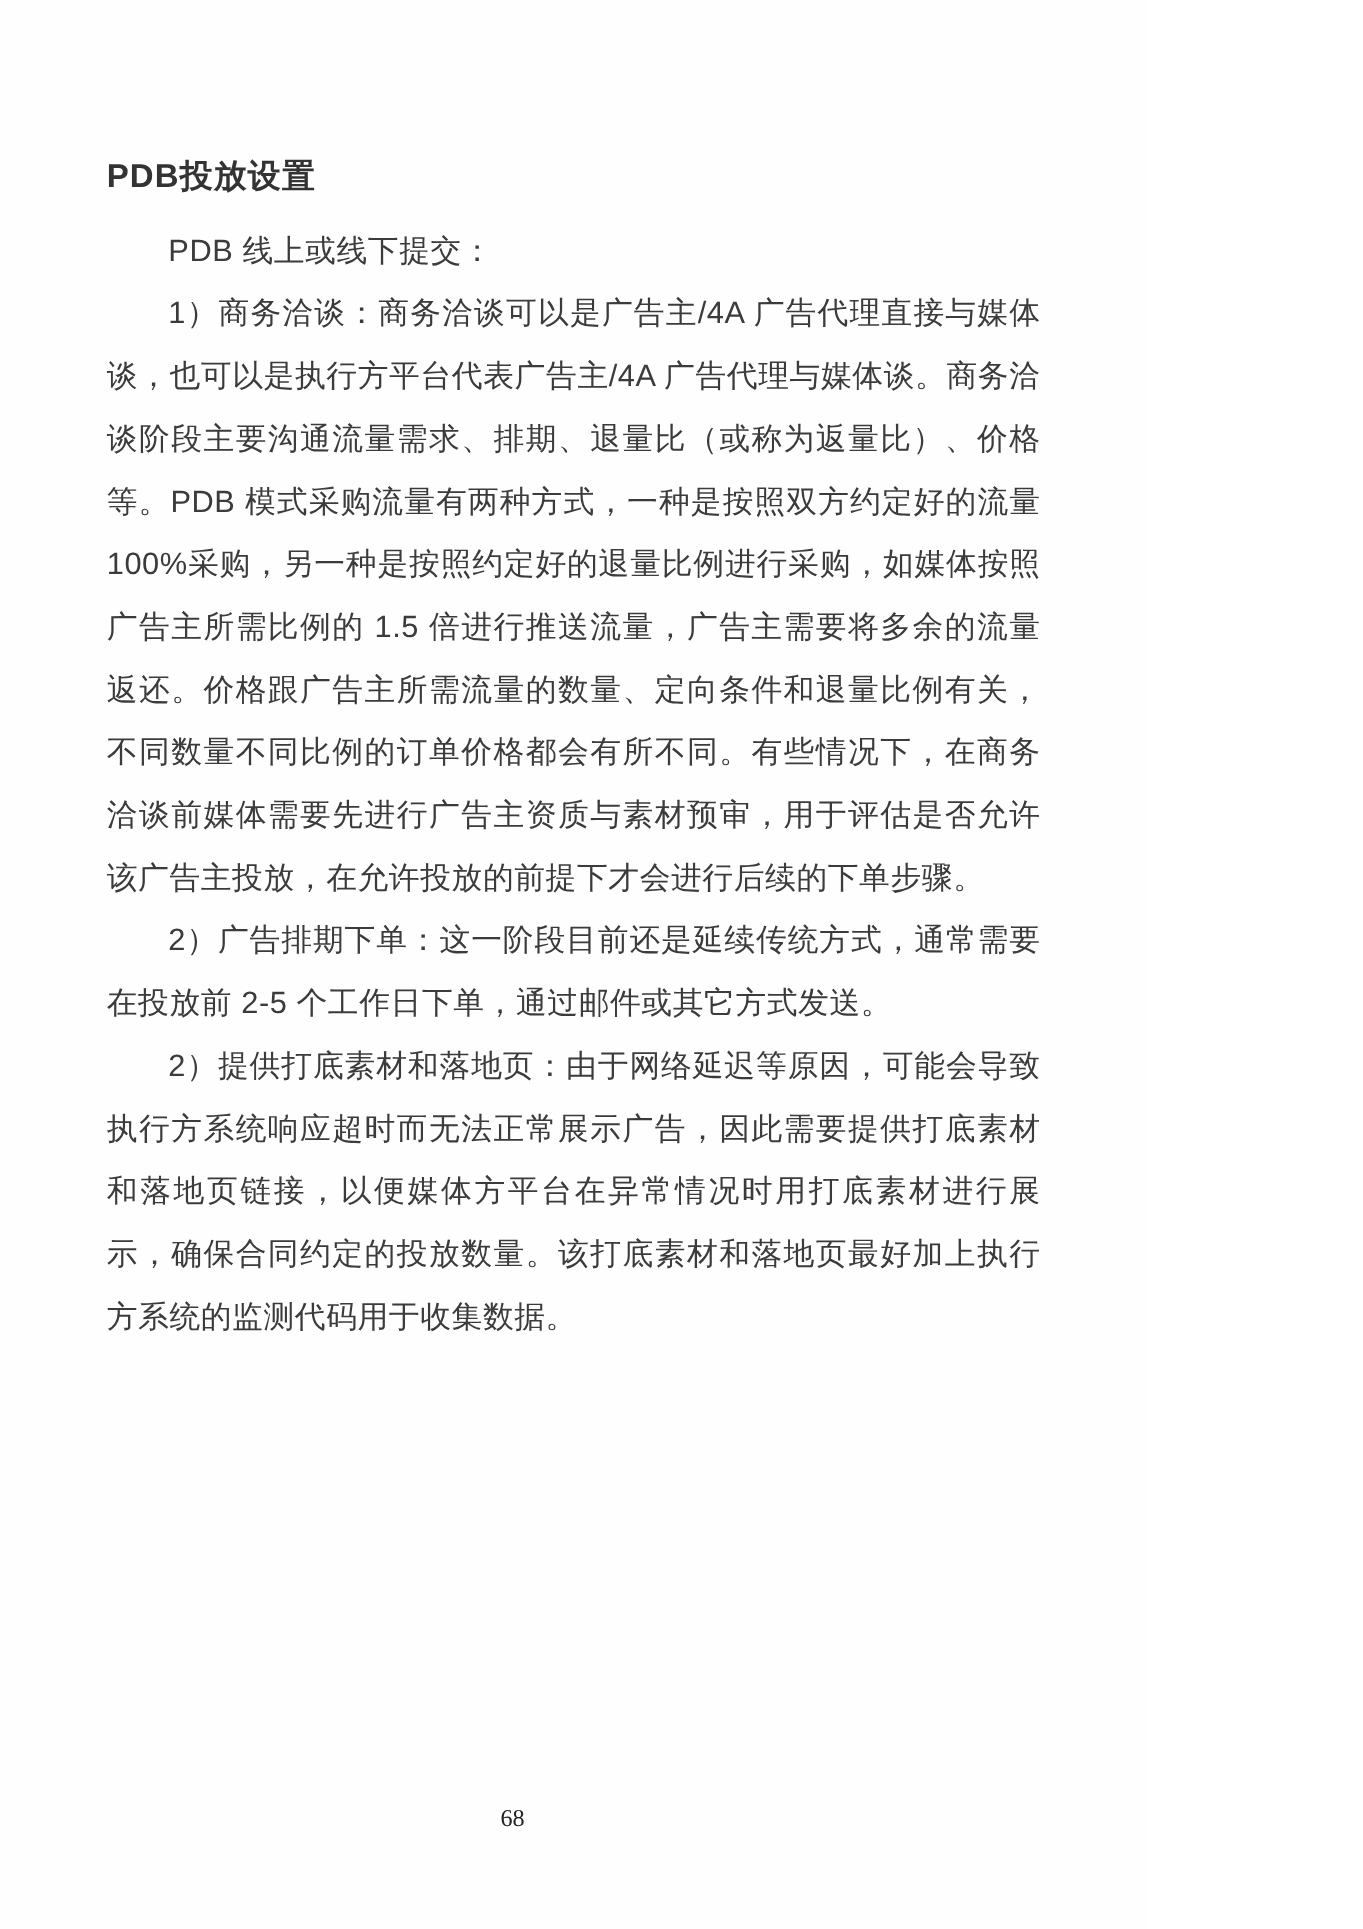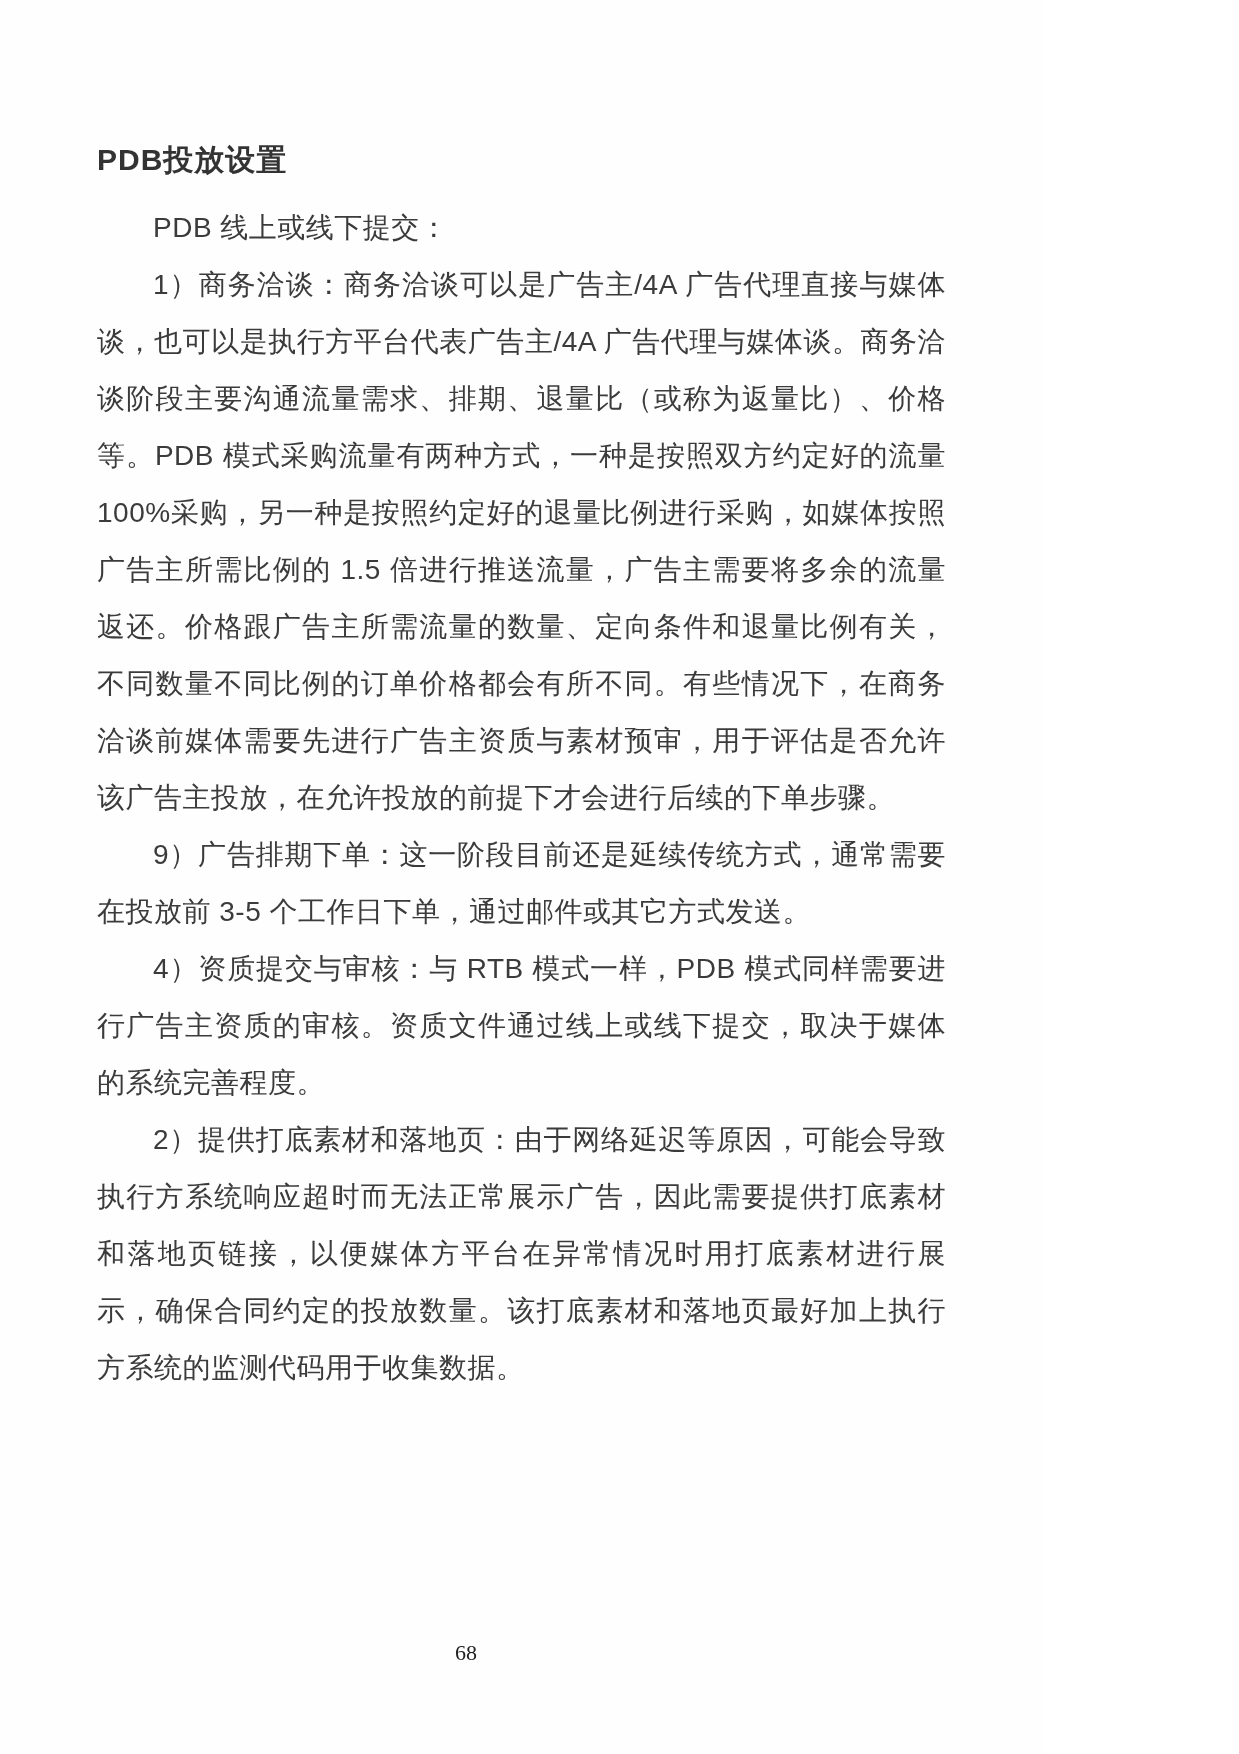--- a/index.html
+++ b/index.html
@@ -47,20 +47,19 @@
 </head>
 <body>
 
 <div class="page">
 
   <h1 class="doc-heading">PDB投放设置</h1>
 
   <div class="doc-body">
     <p>PDB 线上或线下提交：</p>
     <p>1）商务洽谈：商务洽谈可以是广告主/4A 广告代理直接与媒体谈，也可以是执行方平台代表广告主/4A 广告代理与媒体谈。商务洽谈阶段主要沟通流量需求、排期、退量比（或称为返量比）、价格等。PDB 模式采购流量有两种方式，一种是按照双方约定好的流量 100%采购，另一种是按照约定好的退量比例进行采购，如媒体按照广告主所需比例的 1.5 倍进行推送流量，广告主需要将多余的流量返还。价格跟广告主所需流量的数量、定向条件和退量比例有关，不同数量不同比例的订单价格都会有所不同。有些情况下，在商务洽谈前媒体需要先进行广告主资质与素材预审，用于评估是否允许该广告主投放，在允许投放的前提下才会进行后续的下单步骤。</p>
-    <p>9）广告排期下单：这一阶段目前还是延续传统方式，通常需要在投放前 3-5 个工作日下单，通过邮件或其它方式发送。</p>
-    <p>4）资质提交与审核：与 RTB 模式一样，PDB 模式同样需要进行广告主资质的审核。资质文件通过线上或线下提交，取决于媒体的系统完善程度。</p>
+    <p>2）广告排期下单：这一阶段目前还是延续传统方式，通常需要在投放前 2-5 个工作日下单，通过邮件或其它方式发送。</p>
     <p>2）提供打底素材和落地页：由于网络延迟等原因，可能会导致执行方系统响应超时而无法正常展示广告，因此需要提供打底素材和落地页链接，以便媒体方平台在异常情况时用打底素材进行展示，确保合同约定的投放数量。该打底素材和落地页最好加上执行方系统的监测代码用于收集数据。</p>
   </div>
 
   <div class="page-footer">68</div>
 
 </div>
 
 </body></html>

